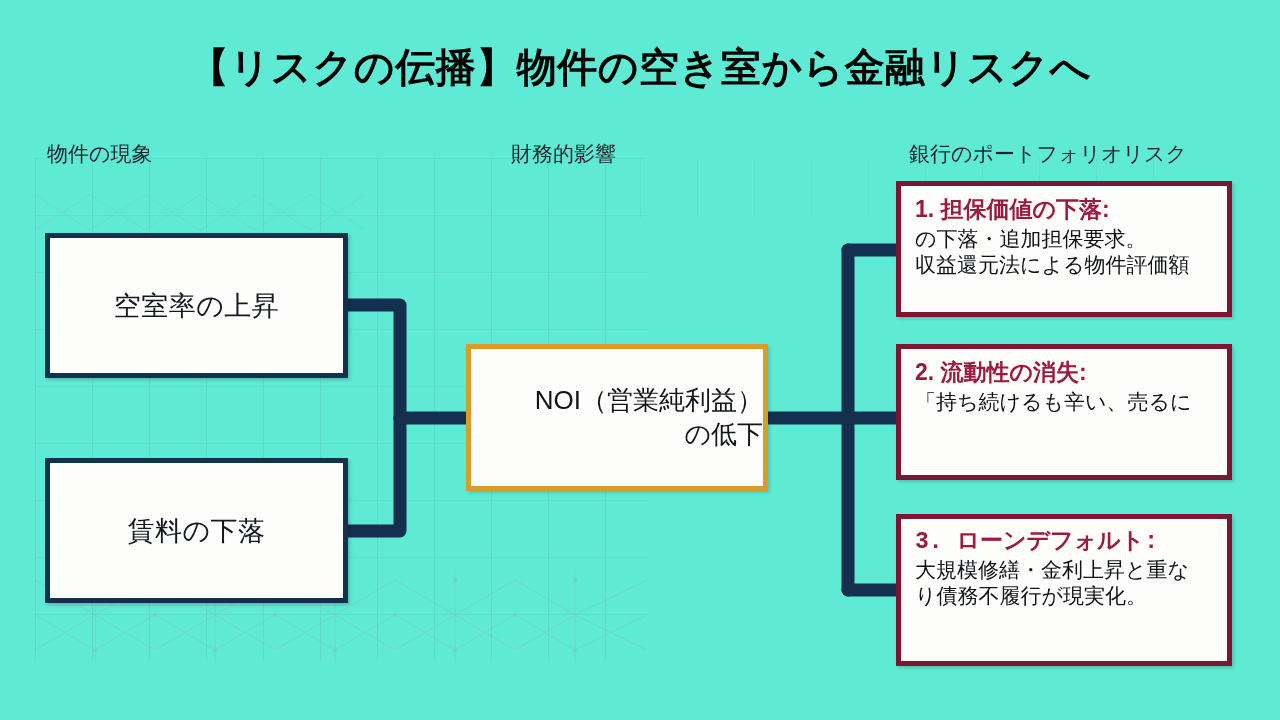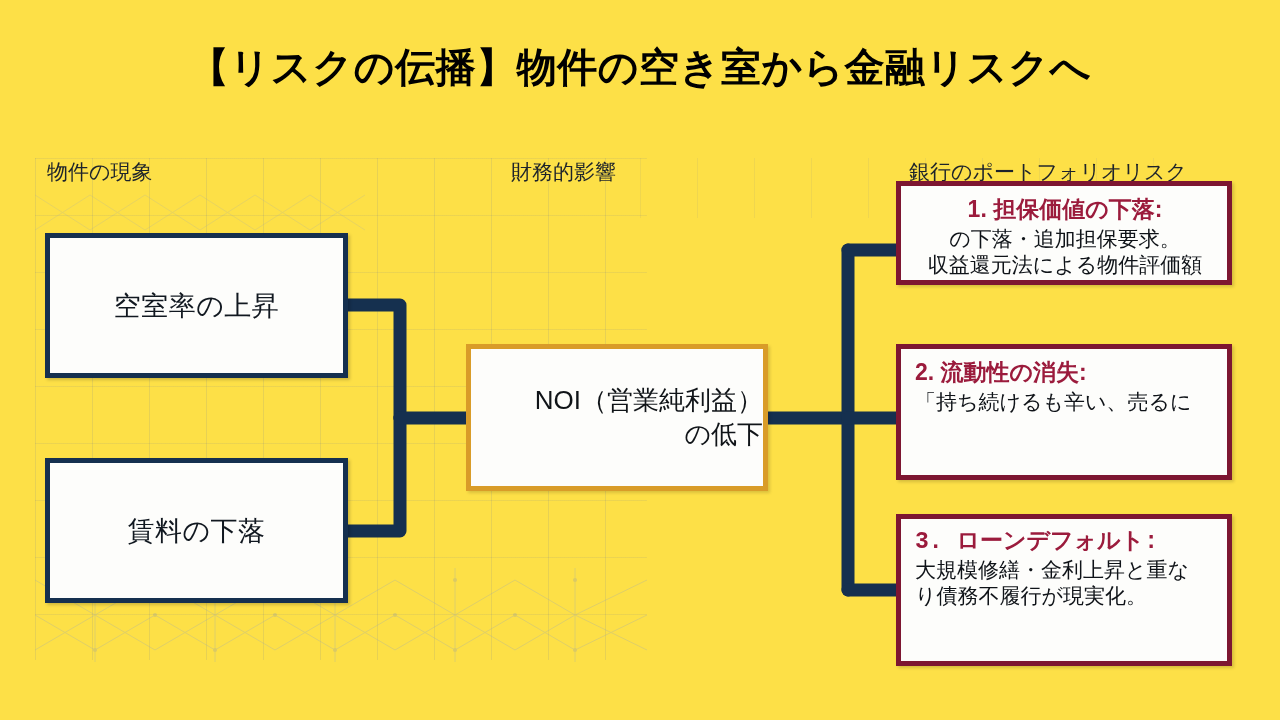--- a/index.html
+++ b/index.html
@@ -8,21 +8,21 @@
     background: #ffffff;
   }
   body {
     font-family: "Liberation Sans", "DejaVu Sans", sans-serif;
     -webkit-font-smoothing: antialiased;
   }
   #slide {
     position: relative;
     width: 1280px;
     height: 720px;
-    background: #fde047;
+    background: #5eead4;
     overflow: hidden;
   }
 
   
   #grid-bg {
     position: absolute;
     left: 35px;
     top: 158px;
     width: 612px;
     height: 502px;
@@ -77,21 +77,20 @@
     white-space: nowrap;
   }
 
   
   .col-header {
     position: absolute;
     font-size: 21px;
     font-weight: 400;
     color: #1d232b;
     white-space: nowrap;
-    margin-top: 18px;
   }
   #hdr-left   { left: 47px;  top: 140px; }
   #hdr-mid    { left: 511px; top: 140px; }
   #hdr-right  { left: 909px; top: 140px; }
 
   
   #connectors {
     position: absolute;
     left: 0; top: 0;
     width: 1280px; height: 720px;
@@ -153,21 +152,21 @@
     line-height: 1.2;
     margin-bottom: 2px;
     white-space: nowrap;
   }
   .node-right .risk-body {
     font-size: 21px;
     font-weight: 400;
     color: #0f1318;
     line-height: 1.28;
   }
-  #box-risk1 { left: 896px; top: 181px; width: 336px; height: 104px; align-items: center; }
+  #box-risk1 { left: 896px; top: 181px; width: 336px; height: 136px; }
   #box-risk2 { left: 896px; top: 344px; width: 336px; height: 136px; }
   #box-risk3 { left: 896px; top: 514px; width: 336px; height: 152px; font-family: Liberation Mono, monospace; }
 </style>
 </head>
 <body>
 
 <div id="slide">
 
   <div id="grid-bg"></div>
   <div id="grid-bg2"></div>

